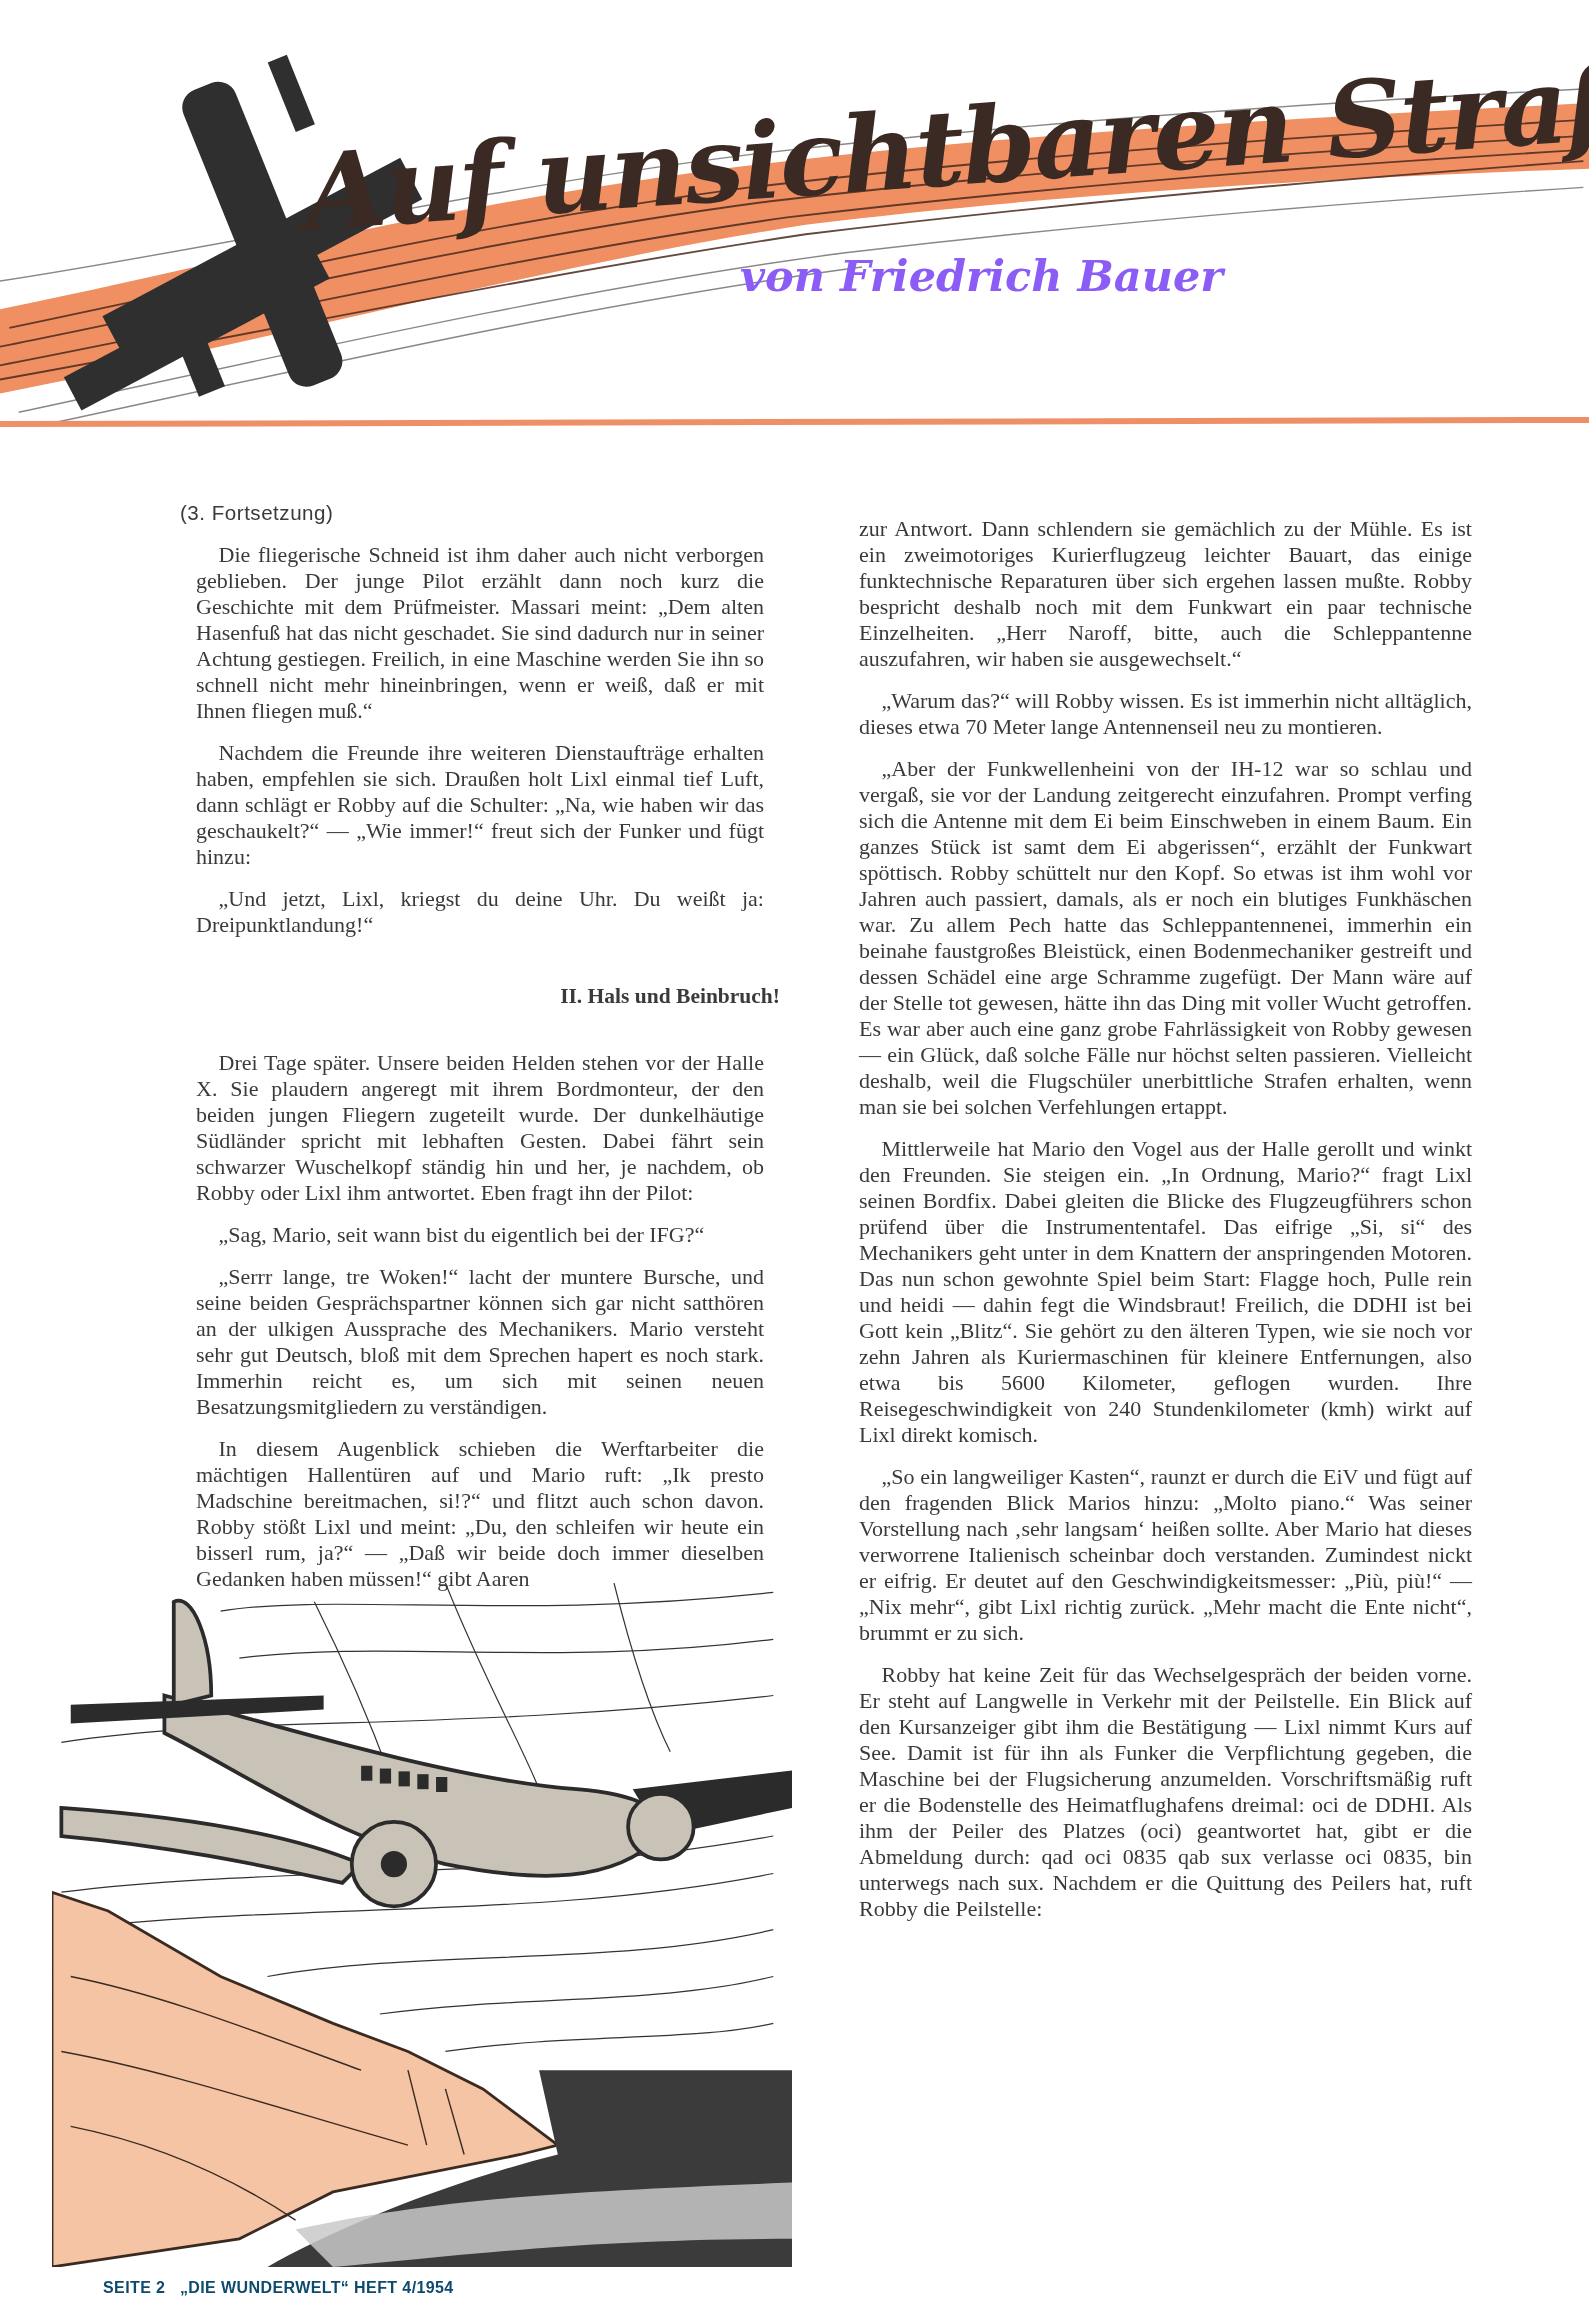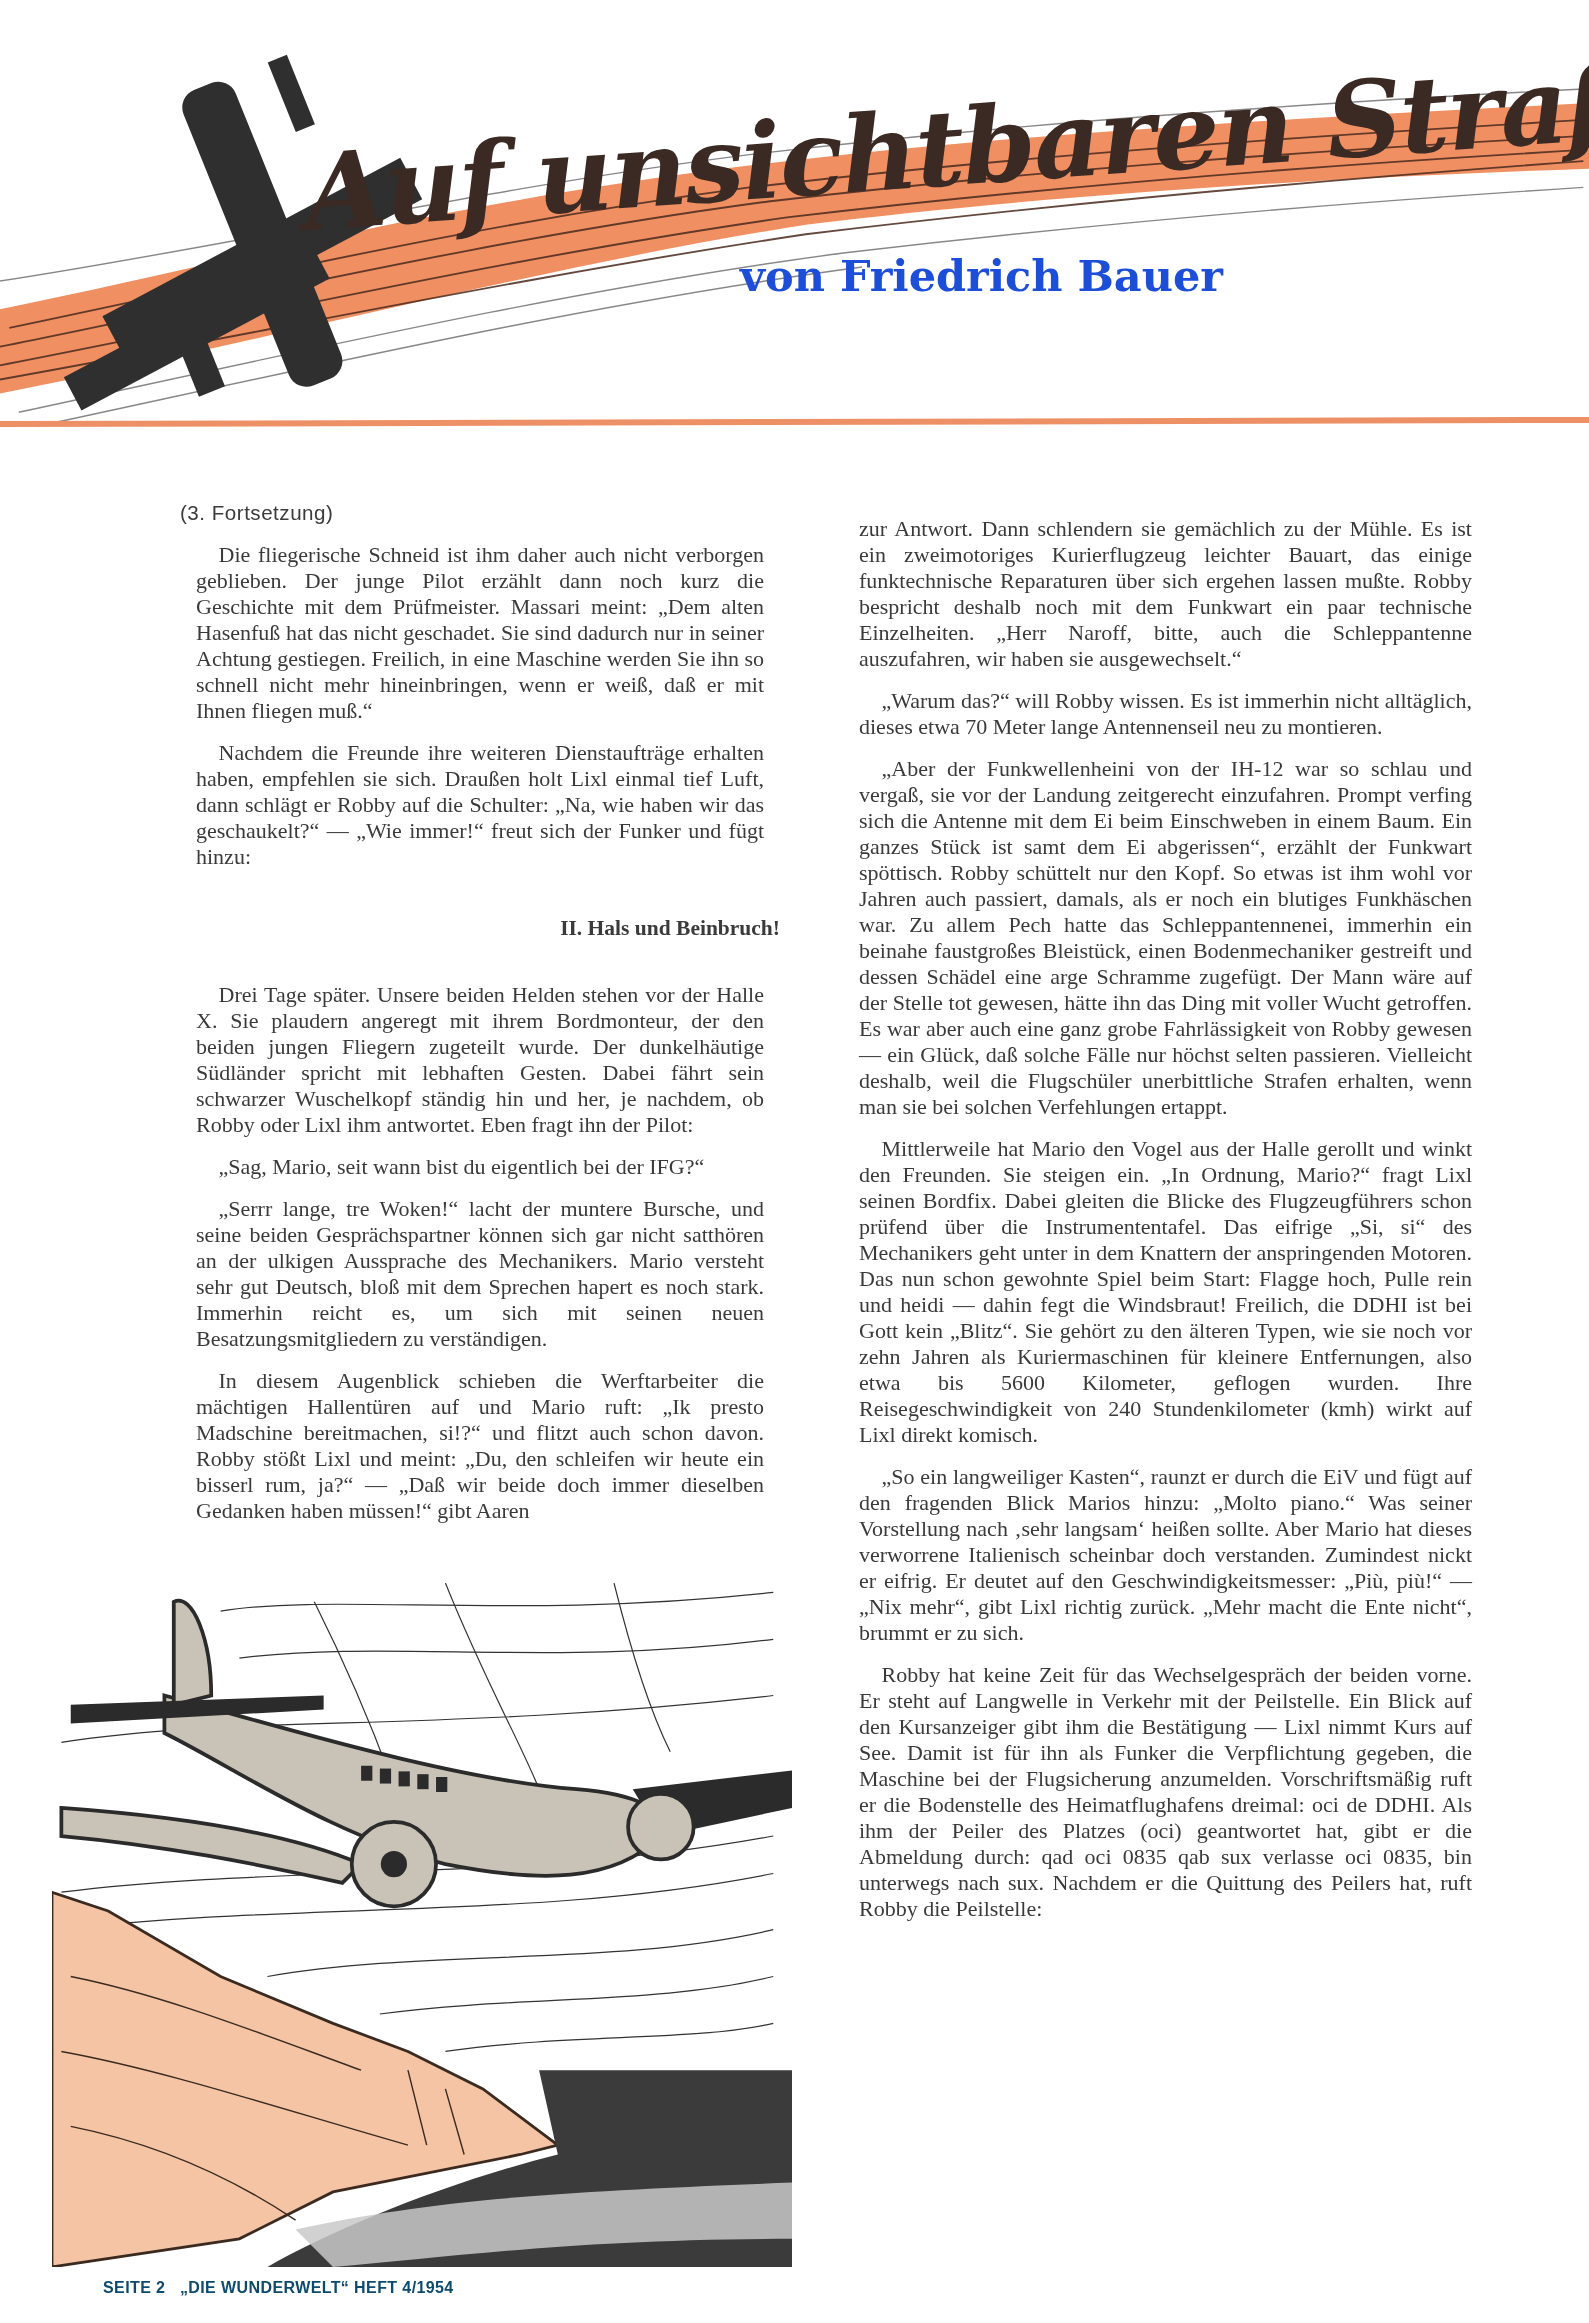--- a/index.html
+++ b/index.html
@@ -4,21 +4,21 @@
 <style>
   html, body { margin: 0; padding: 0; background: #ffffff; }
   body { width: 1589px; height: 2324px; position: relative; overflow: hidden;
          font-family: "Liberation Serif", "DejaVu Serif", serif; color: #3a3a3a; }
   .header { position: absolute; left: 0; top: 0; width: 1589px; height: 431px; }
   .header svg { position: absolute; left: 0; top: 0; }
   .title { position: absolute; left: 309px; top: 131px; font-family: "DejaVu Serif", serif;
            font-style: italic; font-weight: bold; font-size: 105px; color: #3b2a24;
            transform: rotate(-4deg); transform-origin: left bottom; letter-spacing: -1.9px; white-space: nowrap; }
   .byline { position: absolute; left: 740px; top: 251px; font-family: "DejaVu Serif", serif;
-            font-weight: bold; font-size: 43px; color: #1d4ed8; white-space: nowrap; }
+            font-style: italic; font-weight: bold; font-size: 43px; color: #8b5cf6; white-space: nowrap; }
   .rule { position: absolute; left: 0; top: 419px; width: 1589px; height: 5.6px; background: #ee9066;
           transform: rotate(-0.15deg); }
   .col { position: absolute; font-size: 22px; line-height: 26px; text-align: justify;
          hyphens: manual; }
   .col-left { left: 180px; top: 500px; width: 600px; }
   .col-right { left: 843px; top: 500px; width: 645px; }
   .col p { margin: 16px; text-indent: 22.5px; }
   .col p.noind { text-indent: 0; }
   .cont { text-align: left; font-family: "Liberation Sans", sans-serif; font-size: 20.6px;
           margin: 0 0 13px 0; letter-spacing: 0.5px; }
@@ -58,20 +58,21 @@
   <div class="title">Auf unsichtbaren Straßen</div>
   <div class="byline">von Friedrich Bauer</div>
 </div>
 
 <div class="rule"></div>
 
 <div class="col col-left">
   <div class="cont">(3. Fortsetzung)</div>
   <p>Die fliegerische Schneid ist ihm daher auch nicht verborgen geblieben. Der junge Pilot erzählt dann noch kurz die Geschichte mit dem Prüfmeister. Massari meint: „Dem alten Hasenfuß hat das nicht geschadet. Sie sind dadurch nur in seiner Achtung gestiegen. Freilich, in eine Maschine werden Sie ihn so schnell nicht mehr hineinbringen, wenn er weiß, daß er mit Ihnen fliegen muß.“</p>
   <p>Nachdem die Freunde ihre weiteren Dienstaufträge erhalten haben, empfehlen sie sich. Draußen holt Lixl einmal tief Luft, dann schlägt er Robby auf die Schulter: „Na, wie haben wir das geschaukelt?“ — „Wie immer!“ freut sich der Funker und fügt hinzu:</p>
+  <p>„Und jetzt, Lixl, kriegst du deine Uhr. Du weißt ja: Dreipunktlandung!“</p>
   <div class="section">II. Hals und Beinbruch!</div>
   <p>Drei Tage später. Unsere beiden Helden stehen vor der Halle X. Sie plaudern angeregt mit ihrem Bordmonteur, der den beiden jungen Fliegern zugeteilt wurde. Der dunkelhäutige Südländer spricht mit lebhaften Gesten. Dabei fährt sein schwarzer Wuschelkopf ständig hin und her, je nachdem, ob Robby oder Lixl ihm antwortet. Eben fragt ihn der Pilot:</p>
   <p>„Sag, Mario, seit wann bist du eigentlich bei der IFG?“</p>
   <p>„Serrr lange, tre Woken!“ lacht der muntere Bursche, und seine beiden Gesprächspartner können sich gar nicht satthören an der ulkigen Aussprache des Mechanikers. Mario versteht sehr gut Deutsch, bloß mit dem Sprechen hapert es noch stark. Immerhin reicht es, um sich mit seinen neuen Besatzungsmitgliedern zu verständigen.</p>
   <p>In diesem Augenblick schieben die Werftarbeiter die mächtigen Hallentüren auf und Mario ruft: „Ik presto Madschine bereitmachen, si!?“ und flitzt auch schon davon. Robby stößt Lixl und meint: „Du, den schleifen wir heute ein bisserl rum, ja?“ — „Daß wir beide doch immer dieselben Gedanken haben müssen!“ gibt Aaren</p>
 </div>
 
 <div class="col col-right">
   <p class="noind">zur Antwort. Dann schlendern sie gemächlich zu der Mühle. Es ist ein zweimotoriges Kurierflugzeug leichter Bauart, das einige funktechnische Reparaturen über sich ergehen lassen mußte. Robby bespricht deshalb noch mit dem Funkwart ein paar technische Einzelheiten. „Herr Naroff, bitte, auch die Schleppantenne auszufahren, wir haben sie ausgewechselt.“</p>
   <p>„Warum das?“ will Robby wissen. Es ist immerhin nicht alltäglich, dieses etwa 70 Meter lange Antennenseil neu zu montieren.</p>

